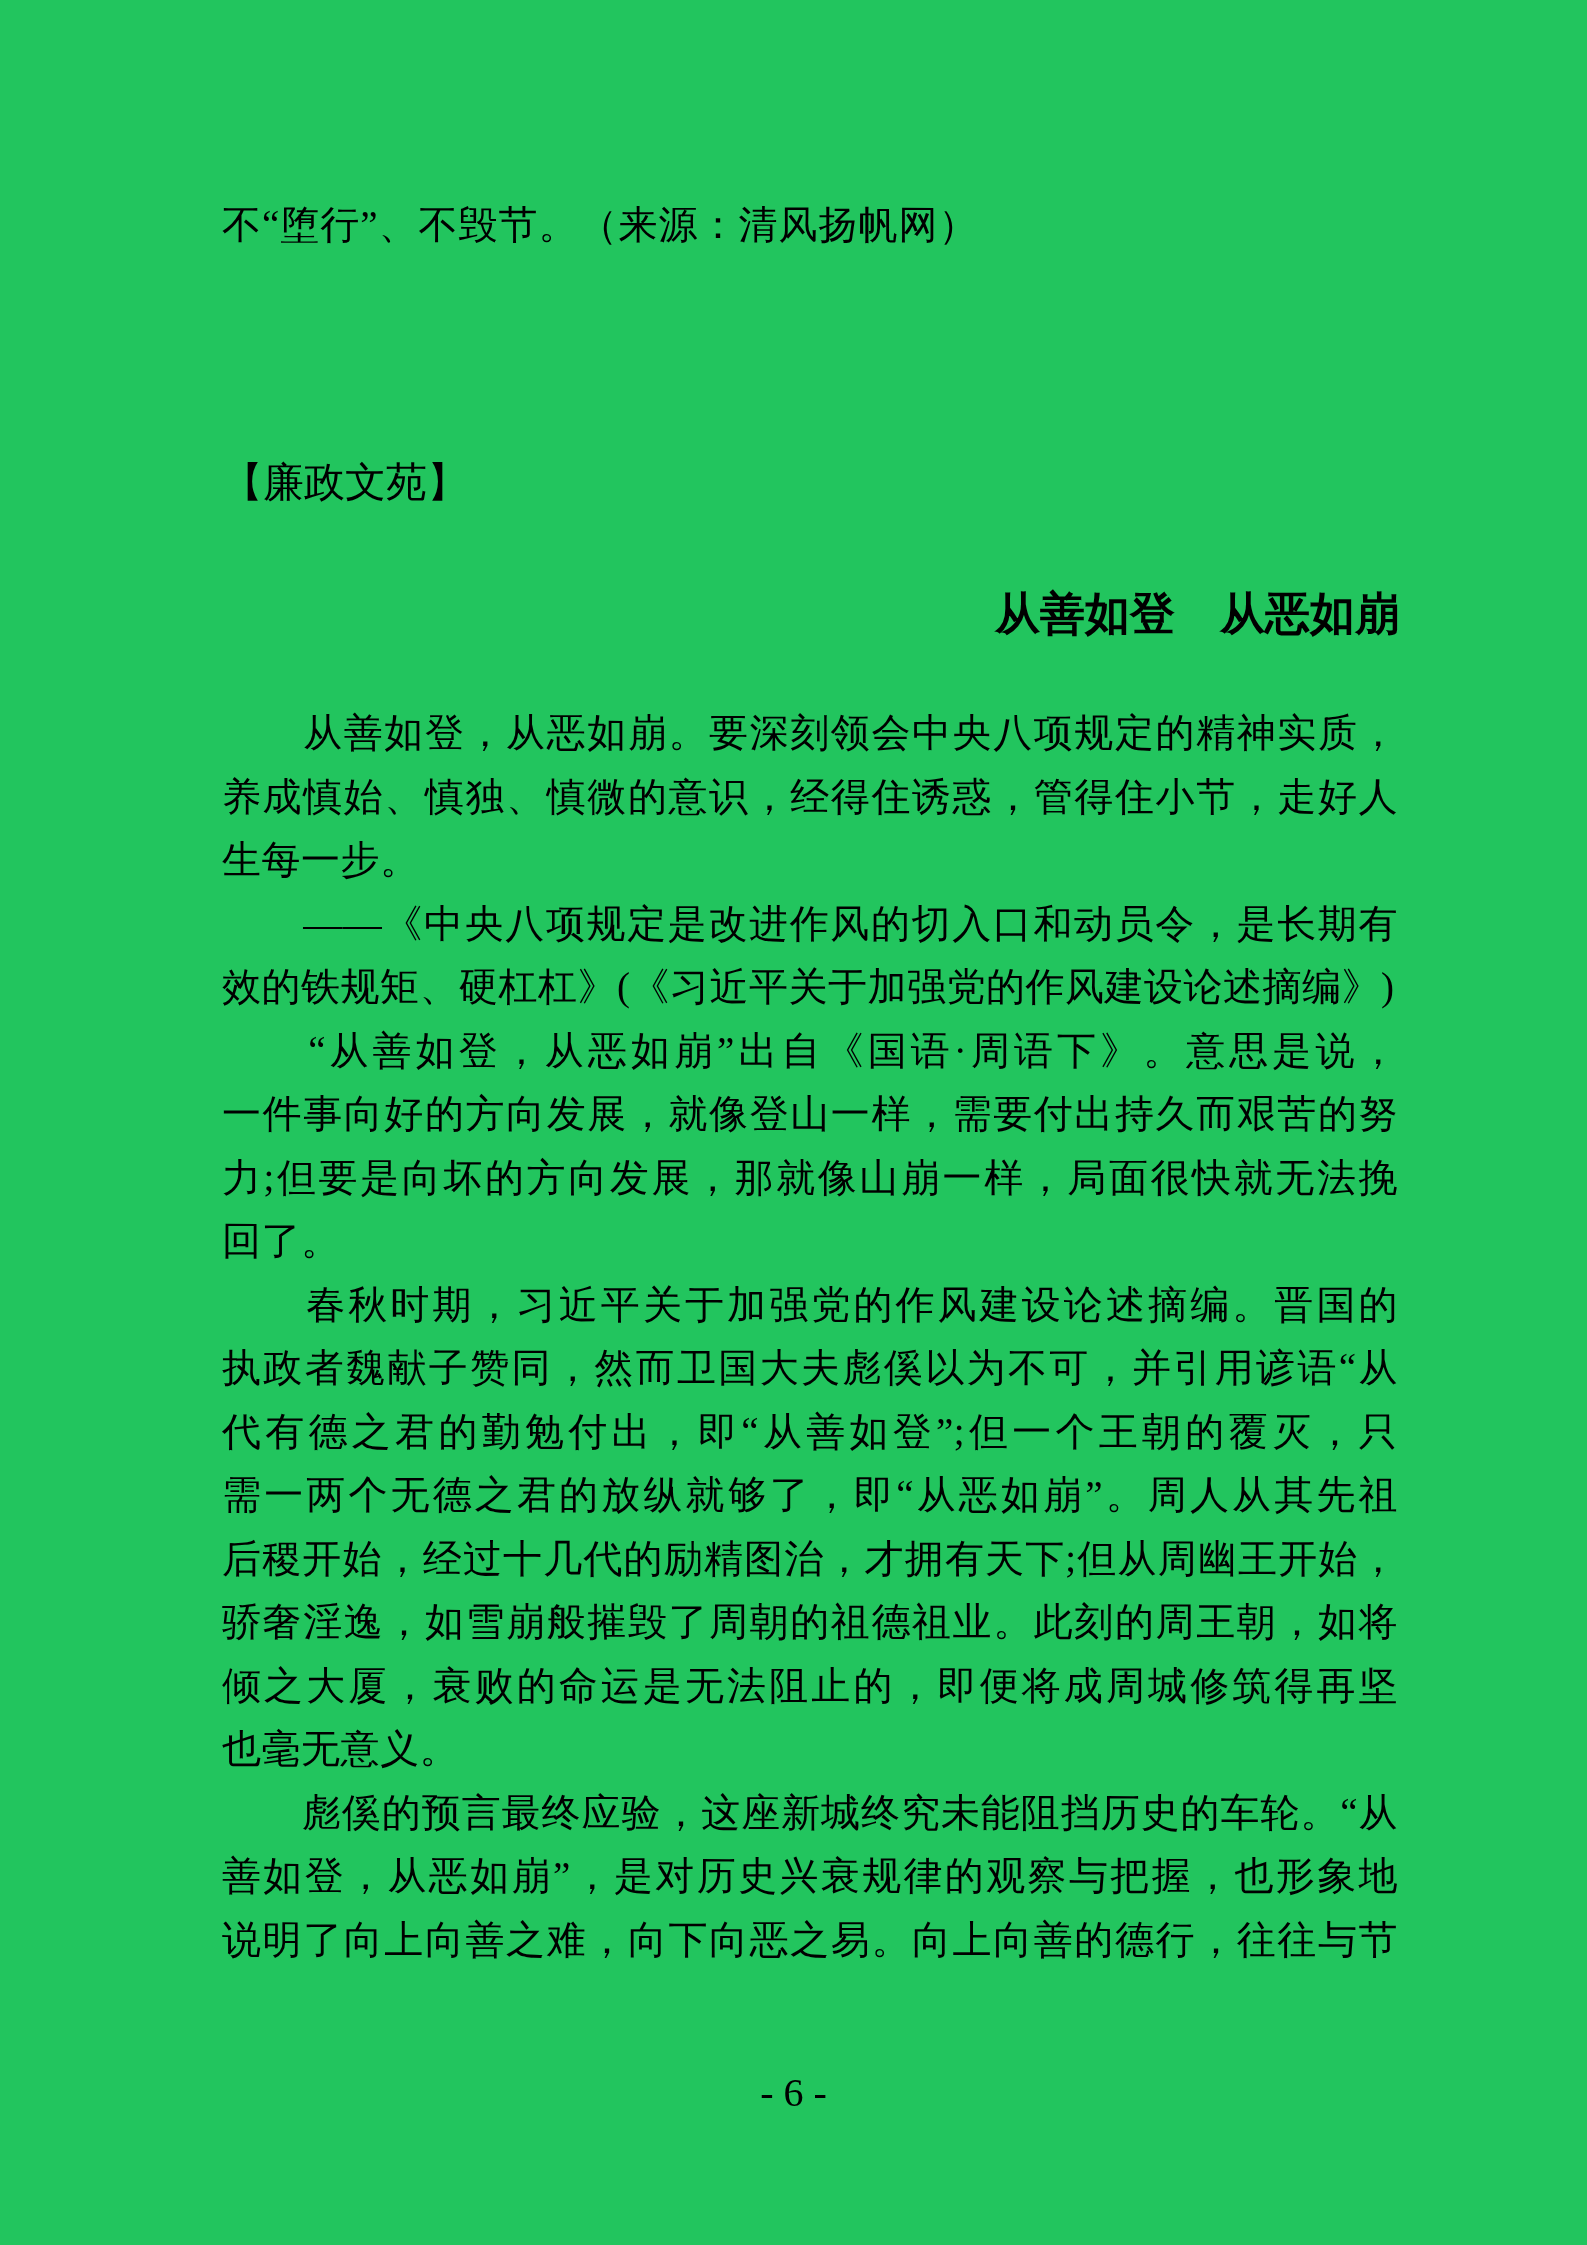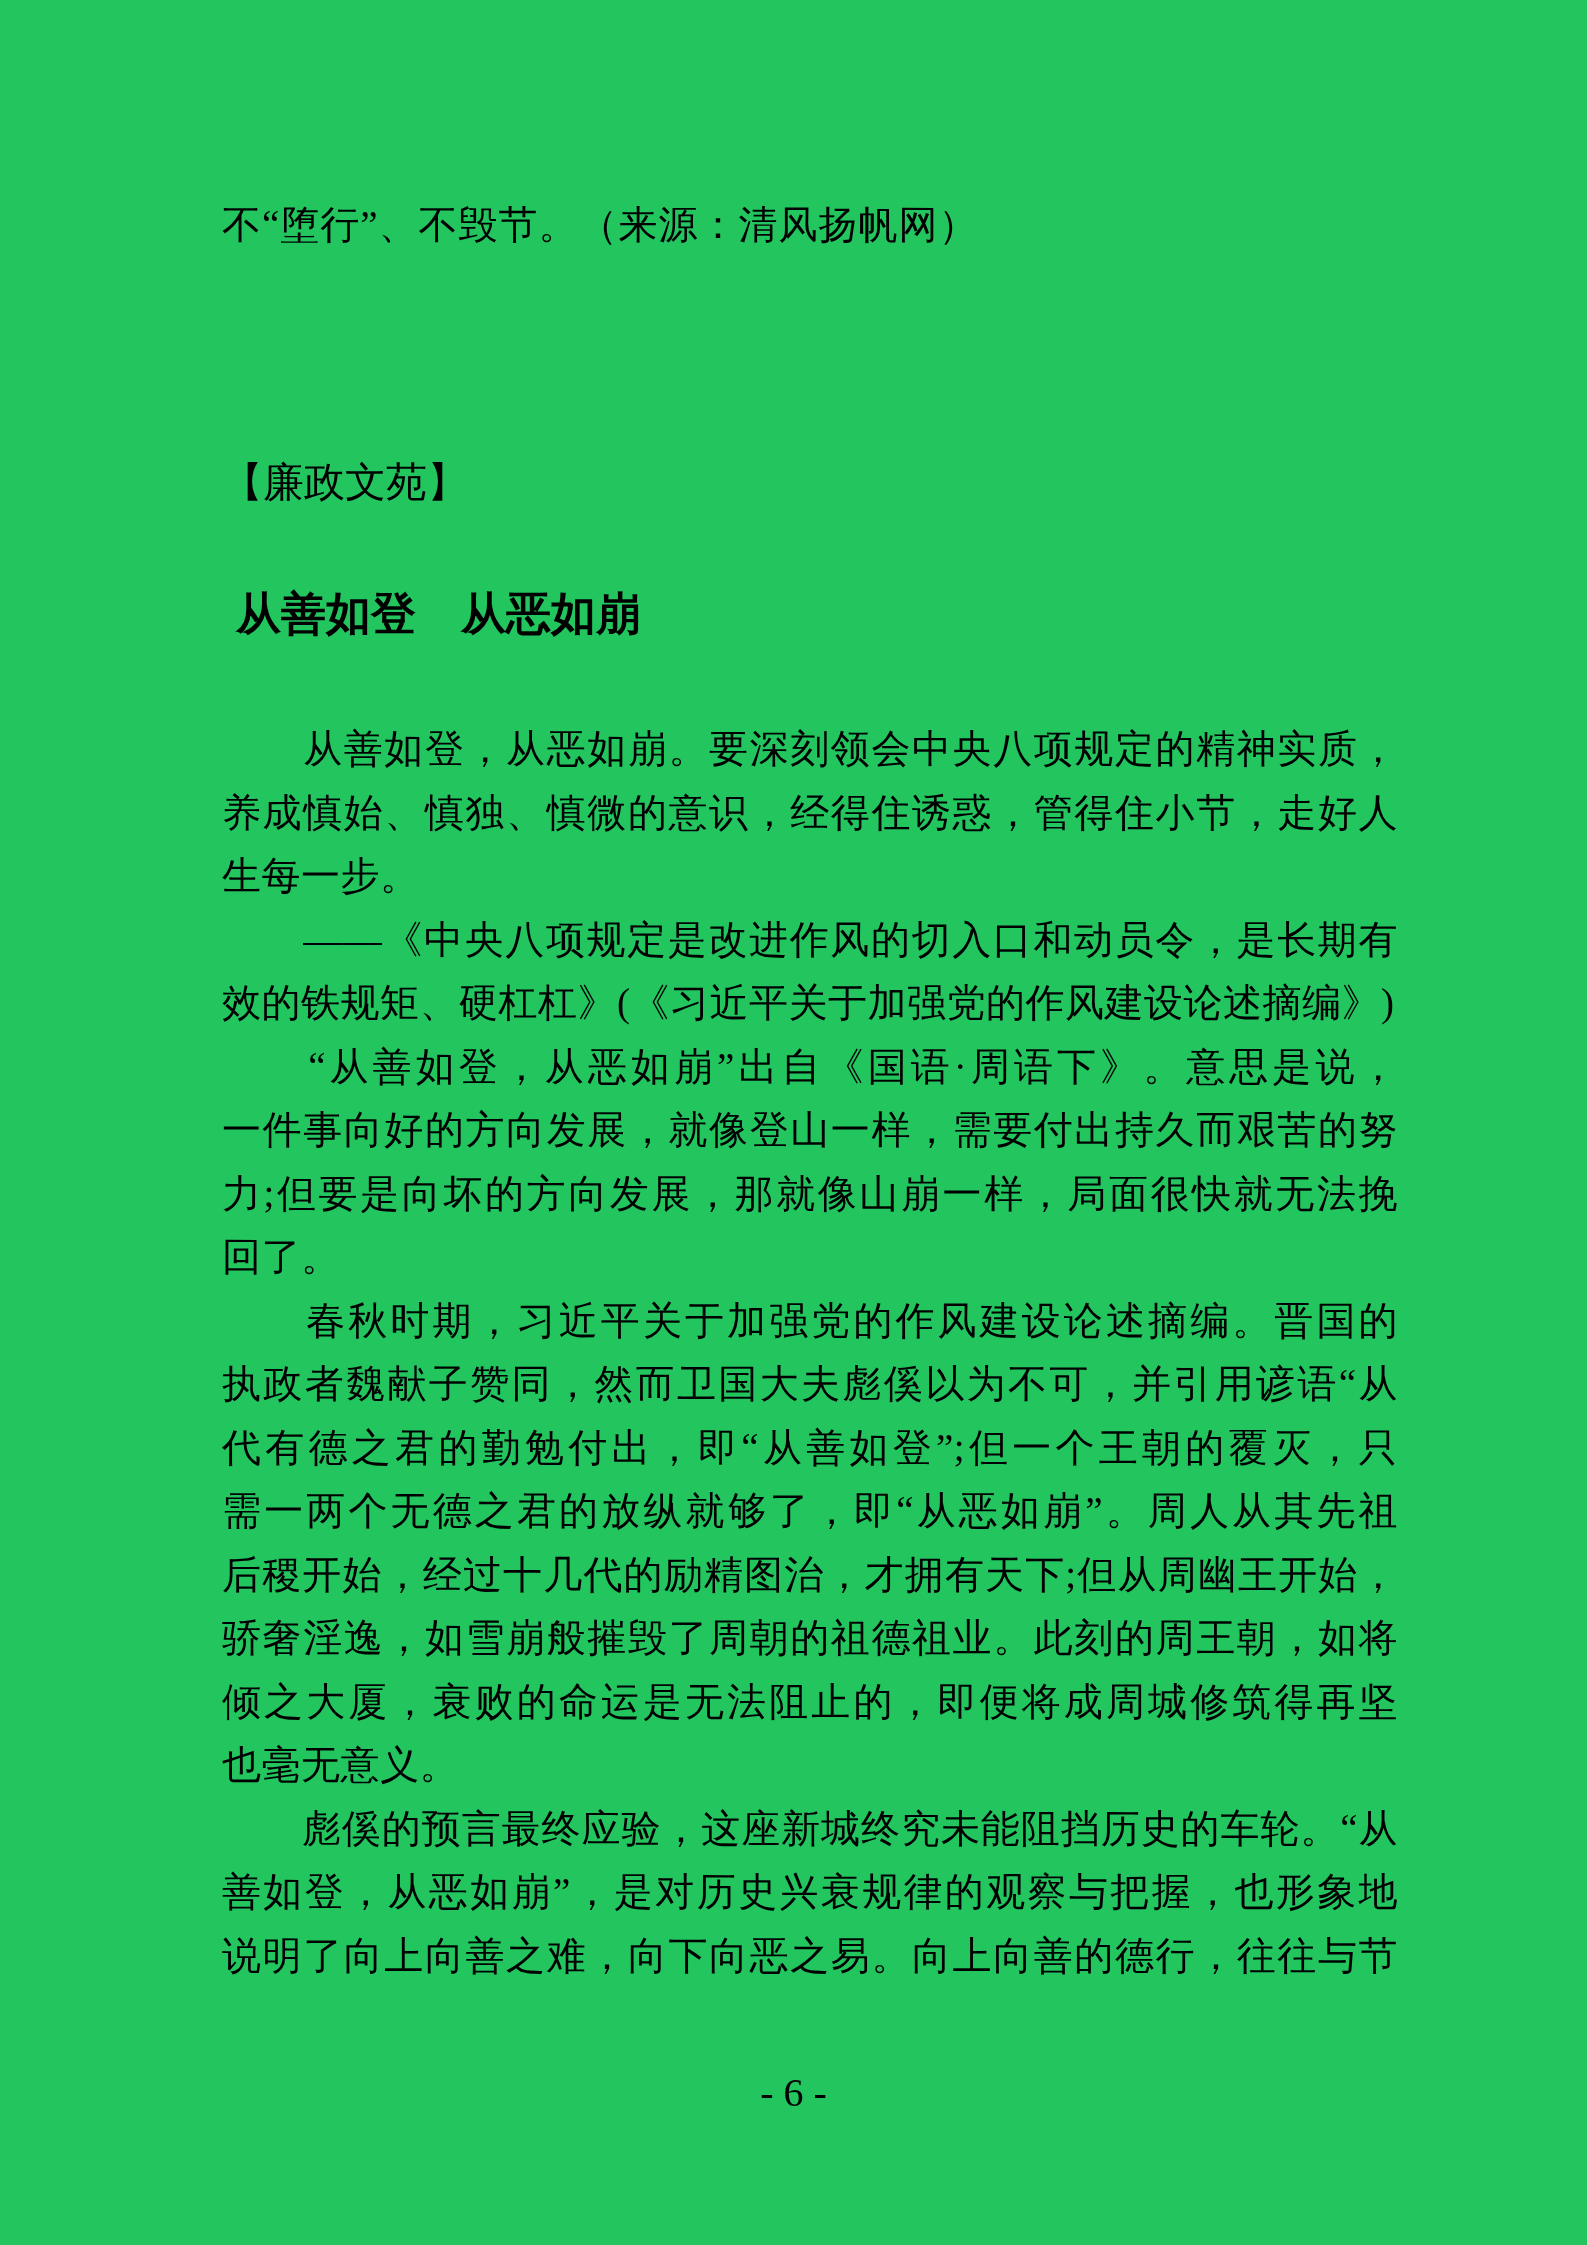--- a/index.html
+++ b/index.html
@@ -30,33 +30,33 @@
     position: absolute;
     left: 222px;
     top: 451px;
     width: 1176px;
     font-size: 41px;
     line-height: 63.5px;
     white-space: nowrap;
   }
   .article-title {
     position: absolute;
-    left: 236px;
+    left: 224px;
     top: 579px;
     width: 1176px;
     margin: 0;
     font-size: 45px;
     font-weight: bold;
     line-height: 70px;
-    text-align: left;
+    text-align: right;
   }
   .body-block {
     position: absolute;
     left: 222px;
-    top: 717px;
+    top: 701px;
     width: 1176px;
   }
   .bline {
     height: 63.5px;
     line-height: 63.5px;
     font-size: 39px;
     overflow: hidden;
     text-align: justify;
     text-align-last: justify;
     letter-spacing: 0.5px;

